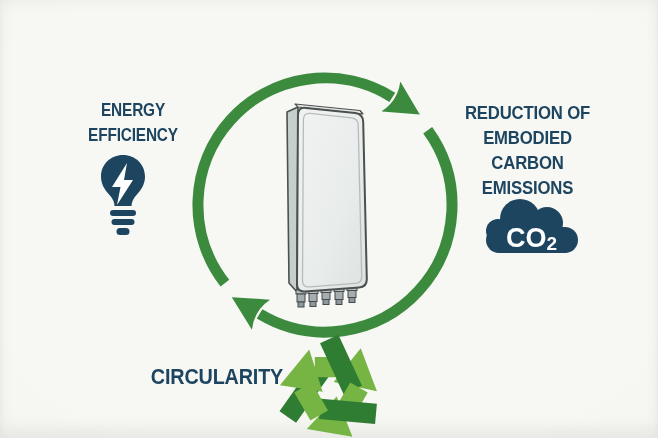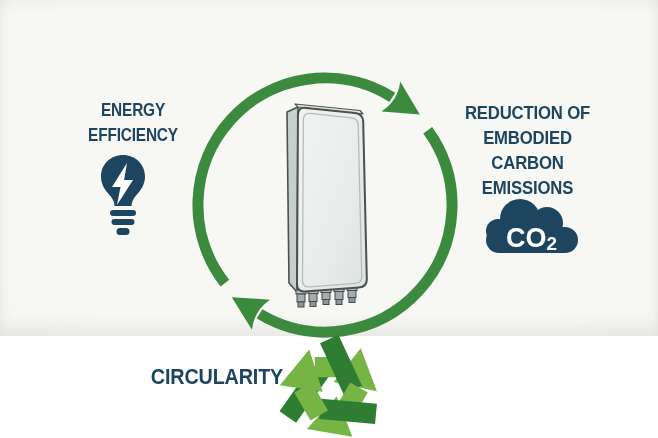--- a/index.html
+++ b/index.html
@@ -6,21 +6,21 @@
     --navy:#1d4560;
     --green:#3b8a3d;
     --recycle-dark:#2f7d32;
     --recycle-light:#76b443;
     --bg:#f5f5f2;
   }
   *{margin:0;padding:0;box-sizing:border-box;}
   html,body{width:658px;height:438px;overflow:hidden;}
   body{font-family:"Liberation Sans",sans-serif;}
   .canvas{
-    position:relative;width:658px;height:336px;
+    position:relative;width:658px;height:438px;
     background:radial-gradient(130% 130% at 50% 45%, #f7f7f4 45%, #f2f2ef 78%, #e9e9e6 100%);
     box-shadow:inset 0 -10px 14px rgba(60,60,60,.07), inset 0 6px 10px rgba(60,60,60,.03);
   }
   .node-label{
     position:absolute;color:var(--navy);font-weight:bold;text-align:center;
     white-space:pre-line;transform:scaleX(.88);transform-origin:50% 0;
     letter-spacing:-.2px;
   }
   .label-energy{left:38px;top:98px;width:190px;font-size:17.5px;line-height:25px;}
   .label-carbon{left:425px;top:100px;width:205px;font-size:19px;line-height:25px;}

